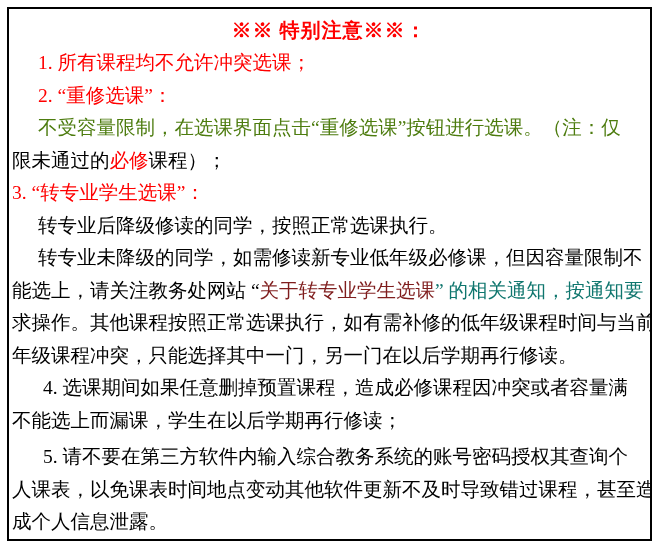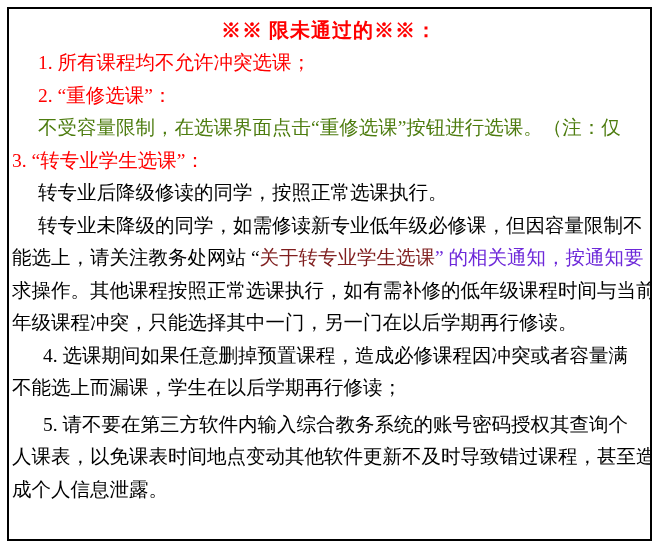--- a/index.html
+++ b/index.html
@@ -40,29 +40,30 @@
   }
   .indent-0 { padding-left: 0; }
   .indent-1 { padding-left: 26px; }
   .indent-2 { padding-left: 31px; }
   .gap-before { margin-top: 4px; }
 </style>
 </head>
 <body>
 
 <div class="notice-box">
-  <div class="notice-title" style="color: rgb(255, 0, 0);">※※ 限未通过的※※：</div>
+  <div class="notice-title" style="color: rgb(255, 0, 0);">※※ 特别注意※※：</div>
   <div class="notice-body">
       <div class="line indent-1"><span style="color: rgb(255, 0, 0); margin-top: 48px;">1. 所有课程均不允许冲突选课；</span></div>
       <div class="line indent-1"><span style="color: rgb(255, 0, 0);">2. “重修选课”：</span></div>
       <div class="line indent-1"><span style="color: #4d7c0f;">不受容量限制，在选课界面点击“重修选课”按钮进行选课。（注：仅</span></div>
+      <div class="line indent-0"><span style="color: rgb(0, 0, 0);">限未通过的</span><span style="color: rgb(255, 0, 0);">必修</span><span style="color: rgb(0, 0, 0);">课程）；</span></div>
       <div class="line indent-0"><span style="color: rgb(255, 0, 0);">3. “转专业学生选课”：</span></div>
       <div class="line indent-1"><span style="color: rgb(0, 0, 0);">转专业后降级修读的同学，按照正常选课执行。</span></div>
       <div class="line indent-1"><span style="color: rgb(0, 0, 0);">转专业未降级的同学，如需修读新专业低年级必修课，但因容量限制不</span></div>
-      <div class="line indent-0"><span style="color: #000000;">能选上，请关注教务处网站 “</span><span style="color: #7f1d1d;">关于转专业学生选课</span><span style="color: #6d28d9;">” 的相关通知，按通知要</span></div>
+      <div class="line indent-0"><span style="color: #000000;">能选上，请关注教务处网站 “</span><span style="color: #7f1d1d;">关于转专业学生选课</span><span style="color: #0f766e;">” 的相关通知，按通知要</span></div>
       <div class="line indent-0"><span style="color: rgb(0, 0, 0);">求操作。其他课程按照正常选课执行，如有需补修的低年级课程时间与当前</span></div>
       <div class="line indent-0"><span style="color: rgb(0, 0, 0);">年级课程冲突，只能选择其中一门，另一门在以后学期再行修读。</span></div>
       <div class="line indent-2"><span style="color: rgb(0, 0, 0); text-align: center;">4. 选课期间如果任意删掉预置课程，造成必修课程因冲突或者容量满</span></div>
       <div class="line indent-0"><span style="color: rgb(0, 0, 0);">不能选上而漏课，学生在以后学期再行修读；</span></div>
       <div class="line indent-2 gap-before"><span style="color: rgb(0, 0, 0); text-align: right;">5. 请不要在第三方软件内输入综合教务系统的账号密码授权其查询个</span></div>
       <div class="line indent-0"><span style="color: rgb(0, 0, 0);">人课表，以免课表时间地点变动其他软件更新不及时导致错过课程，甚至造</span></div>
       <div class="line indent-0"><span style="color: rgb(0, 0, 0);">成个人信息泄露。</span></div>
     </div>
 </div>
 

